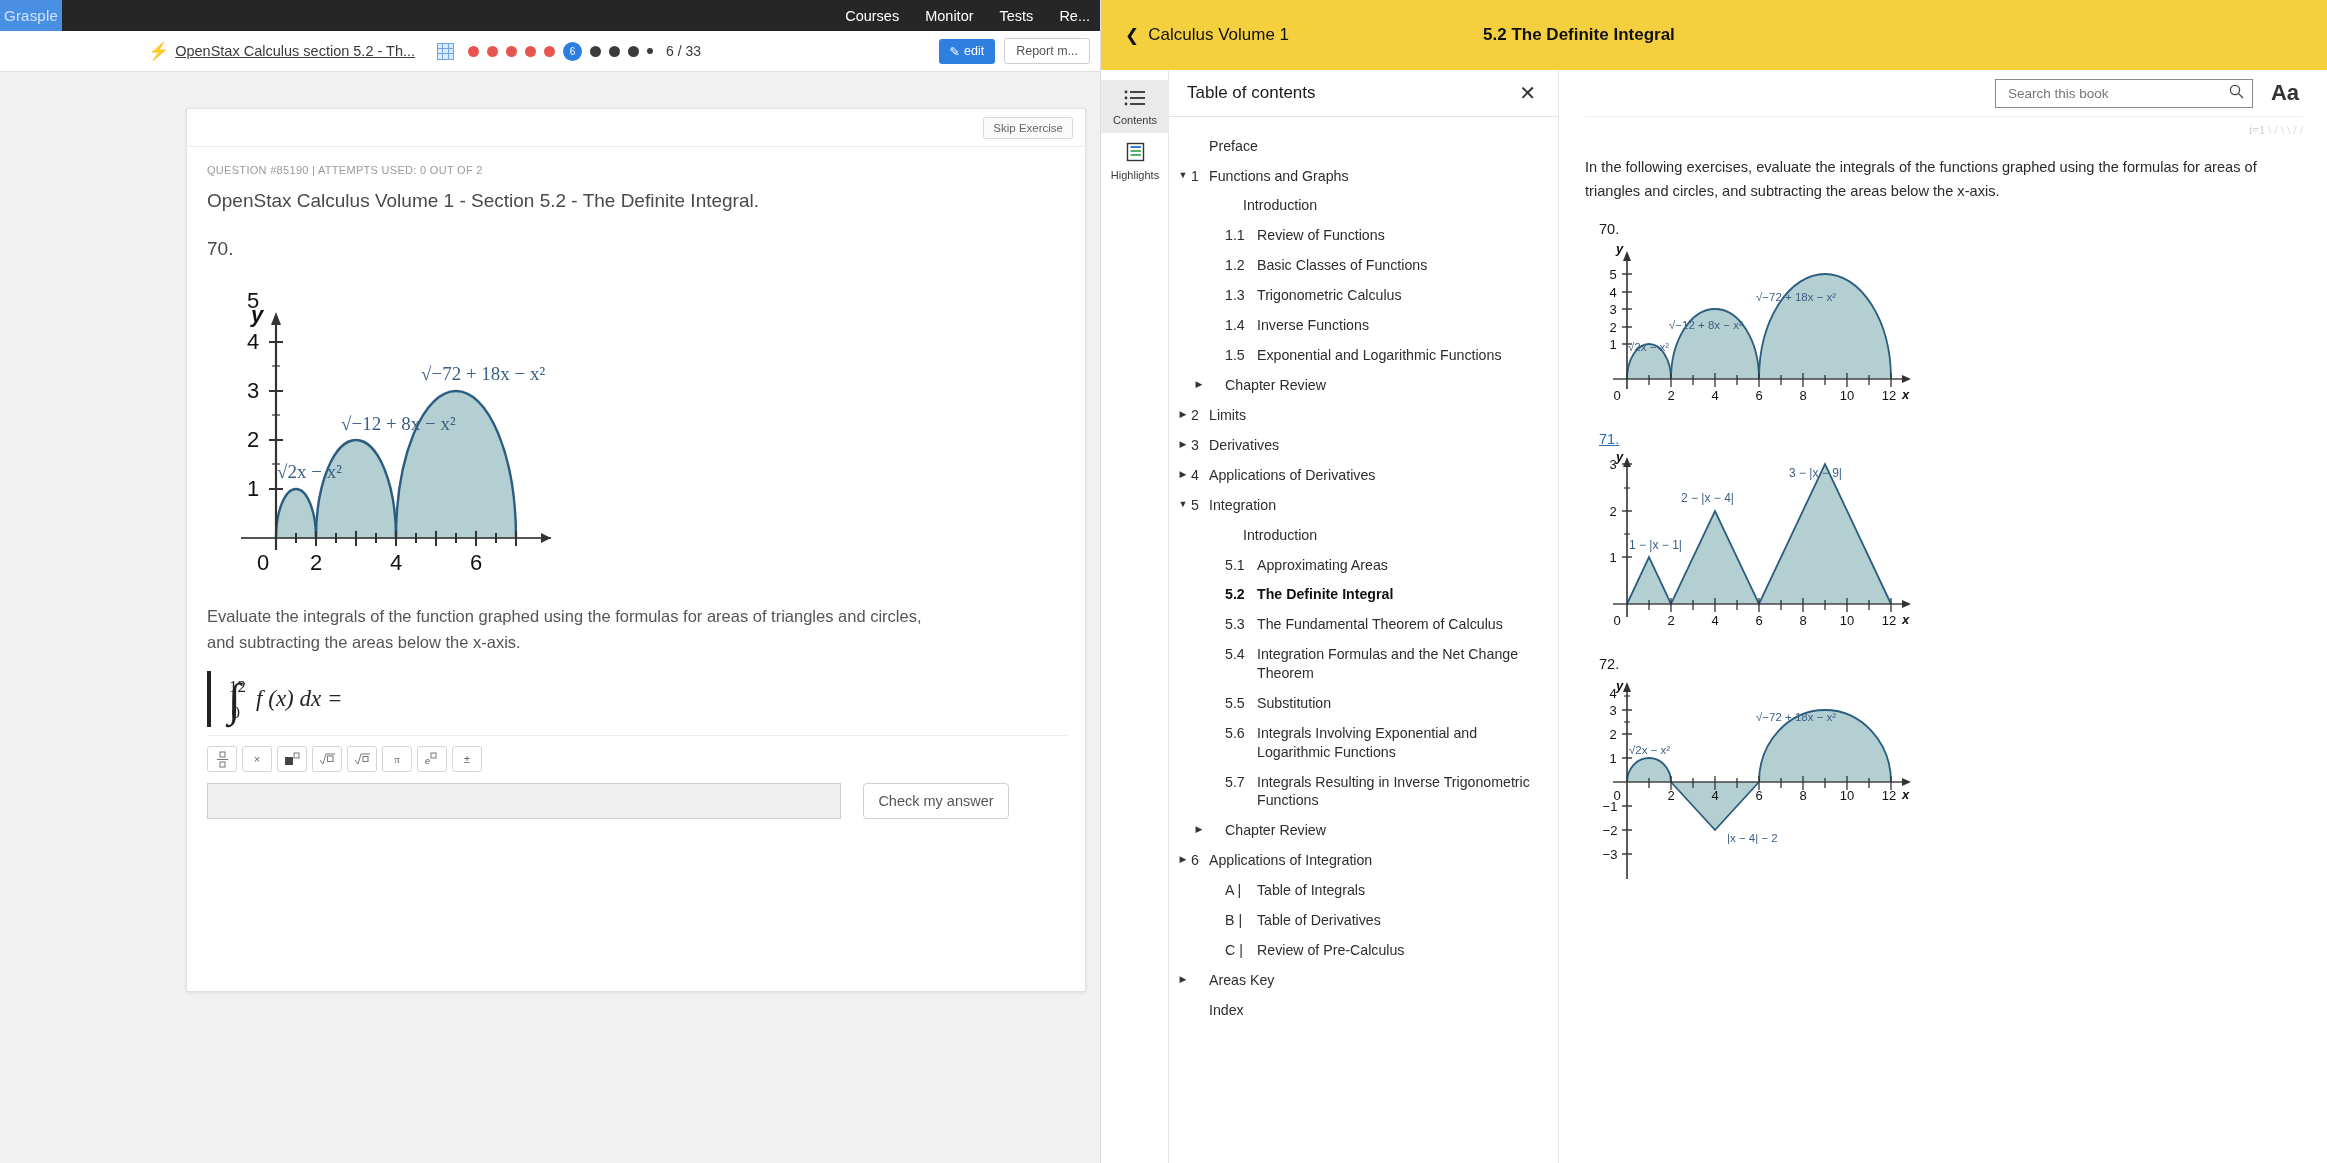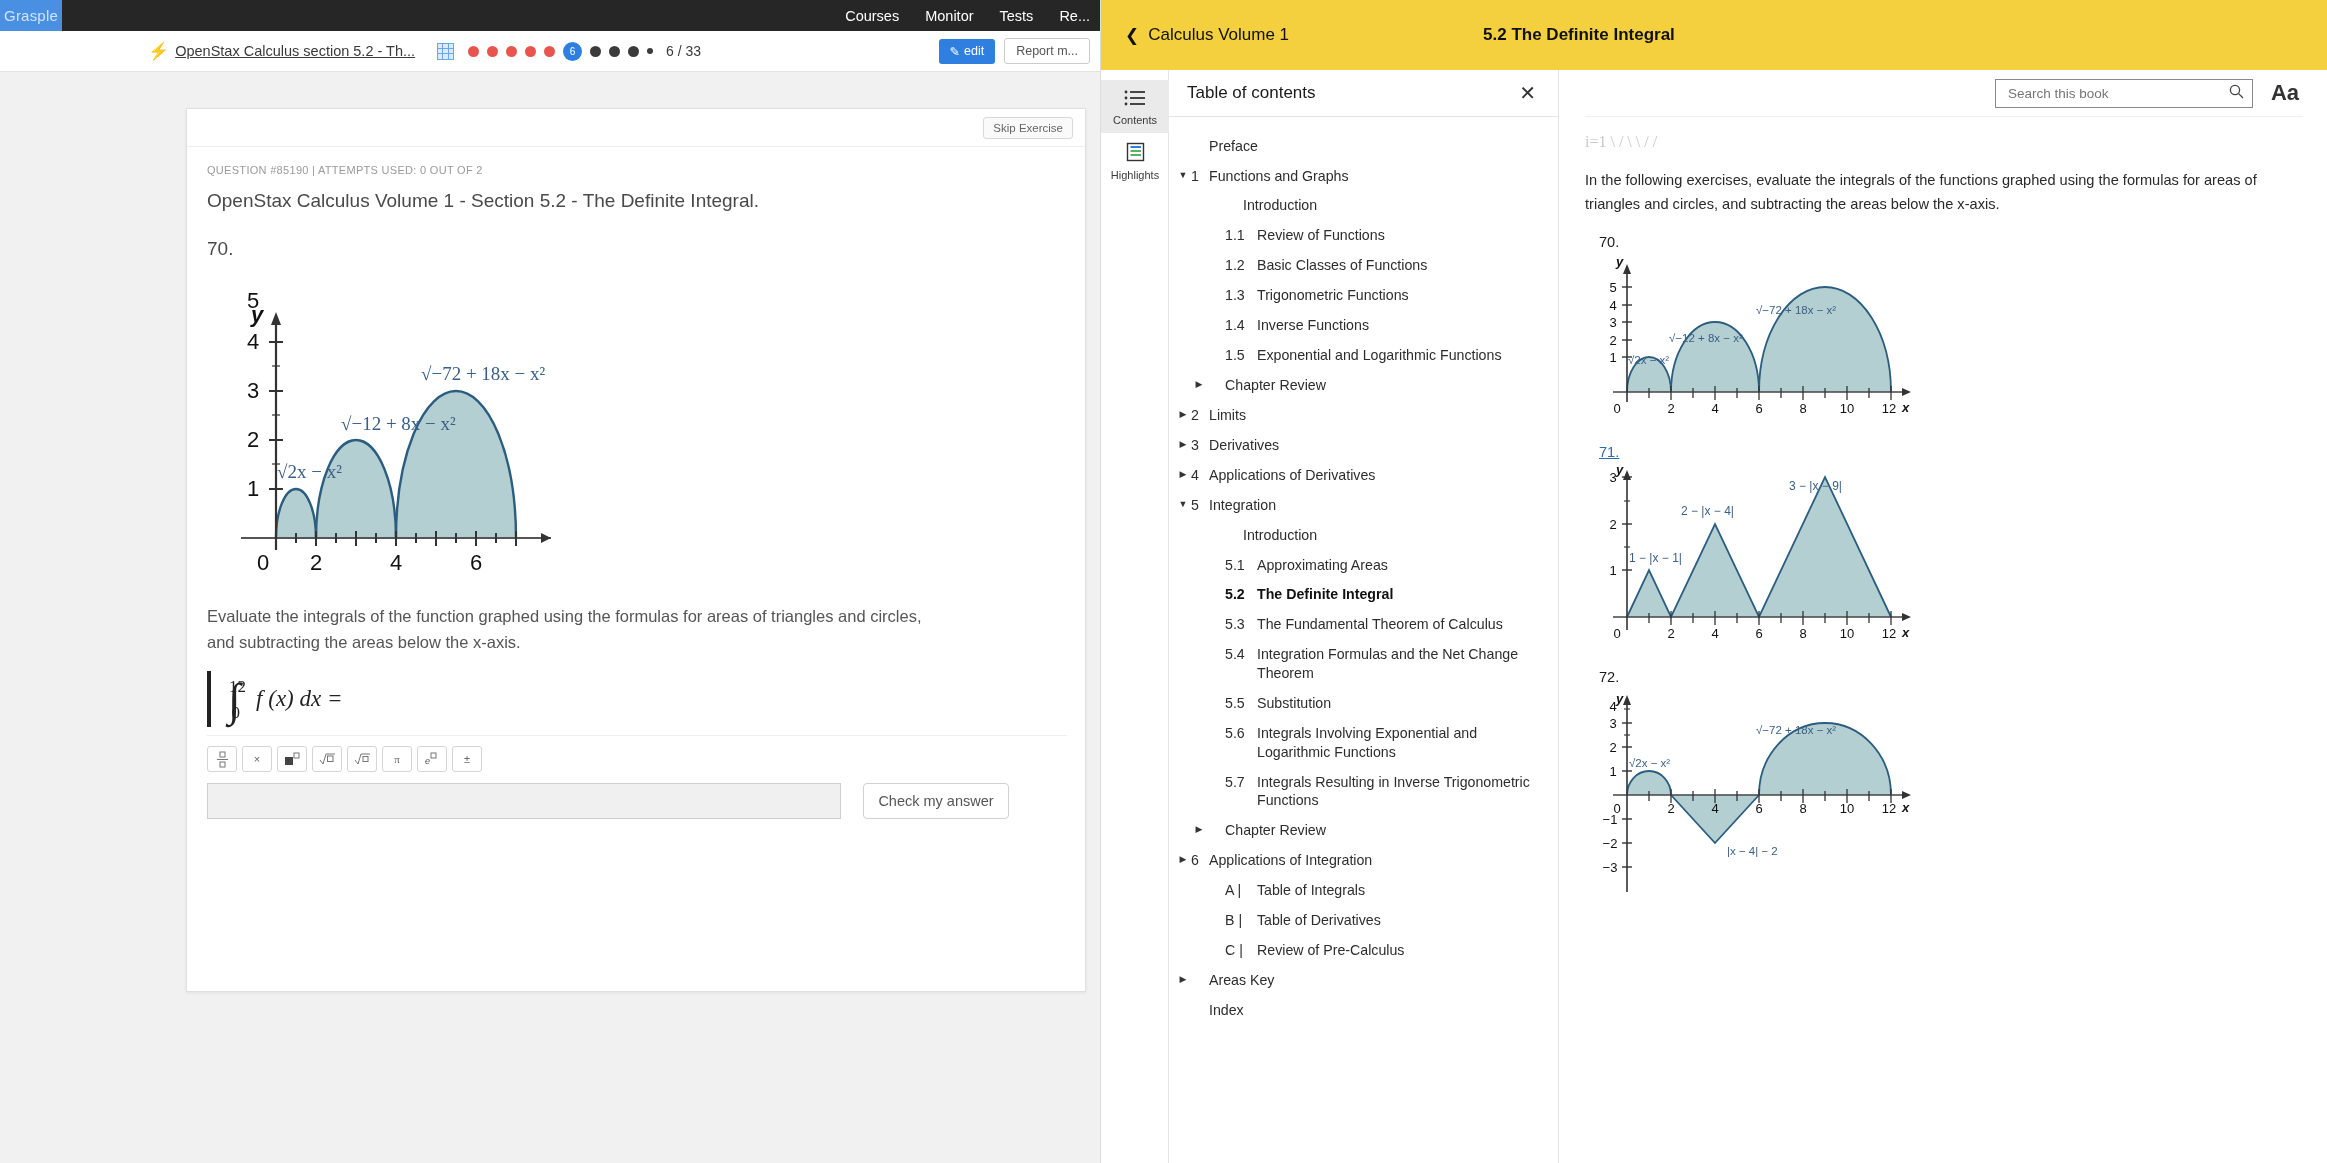--- a/index.html
+++ b/index.html
@@ -195,21 +195,21 @@
   .search-box {
     width: 258px; height: 29px; border: 1px solid #888; display: flex;
     align-items: center; padding: 0 8px 0 10px; cursor: text;
   }
   .search-box input {
     border: none; outline: none; flex: 1; font-size: 13.5px; color: #0369a1;
     font-family: "Liberation Sans", sans-serif; background: transparent;
   }
   .aa { font-size: 22px; color: #333; cursor: pointer; font-weight: bold; padding-right: 4px;}
   .faded-math {
-    font-size: 16px; color: #c8c8c8; text-align: left; margin-top: 16px;
+    font-size: 12px; color: #c8c8c8; text-align: right; margin-top: 6px;
     font-family: "Liberation Serif", serif;
   }
   .os-para {
     font-size: 14.6px; color: #2a2a2a; line-height: 1.62; margin-top: 18px;
   }
   .ex-num { font-size: 14.6px; color: #1a1a1a; margin: 18px 0 2px 14px; }
   .ex-num.link { color: #2b6cb0; text-decoration: underline; cursor: pointer; }
   .os-fig { margin-left: 14px; }
 
   svg text { font-family: "Liberation Sans", sans-serif; }
@@ -464,21 +464,21 @@
               <span class="toc-label">Review of Functions</span>
             </div>
             <div class="toc-row lvl2">
               <span class="caret"></span>
               <span class="toc-num wide">1.2</span>
               <span class="toc-label">Basic Classes of Functions</span>
             </div>
             <div class="toc-row lvl2">
               <span class="caret"></span>
               <span class="toc-num wide">1.3</span>
-              <span class="toc-label">Trigonometric Functions</span>
+              <span class="toc-label">Trigonometric Calculus</span>
             </div>
             <div class="toc-row lvl2">
               <span class="caret"></span>
               <span class="toc-num wide">1.4</span>
               <span class="toc-label">Inverse Functions</span>
             </div>
             <div class="toc-row lvl2">
               <span class="caret"></span>
               <span class="toc-num wide">1.5</span>
               <span class="toc-label">Exponential and Logarithmic Functions</span>

